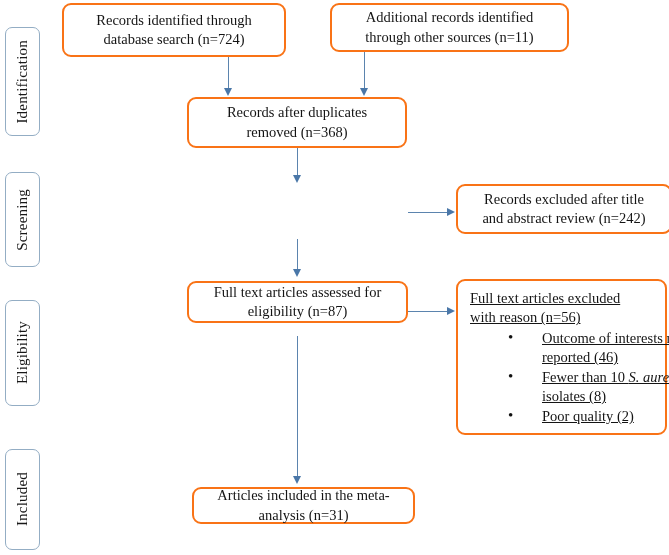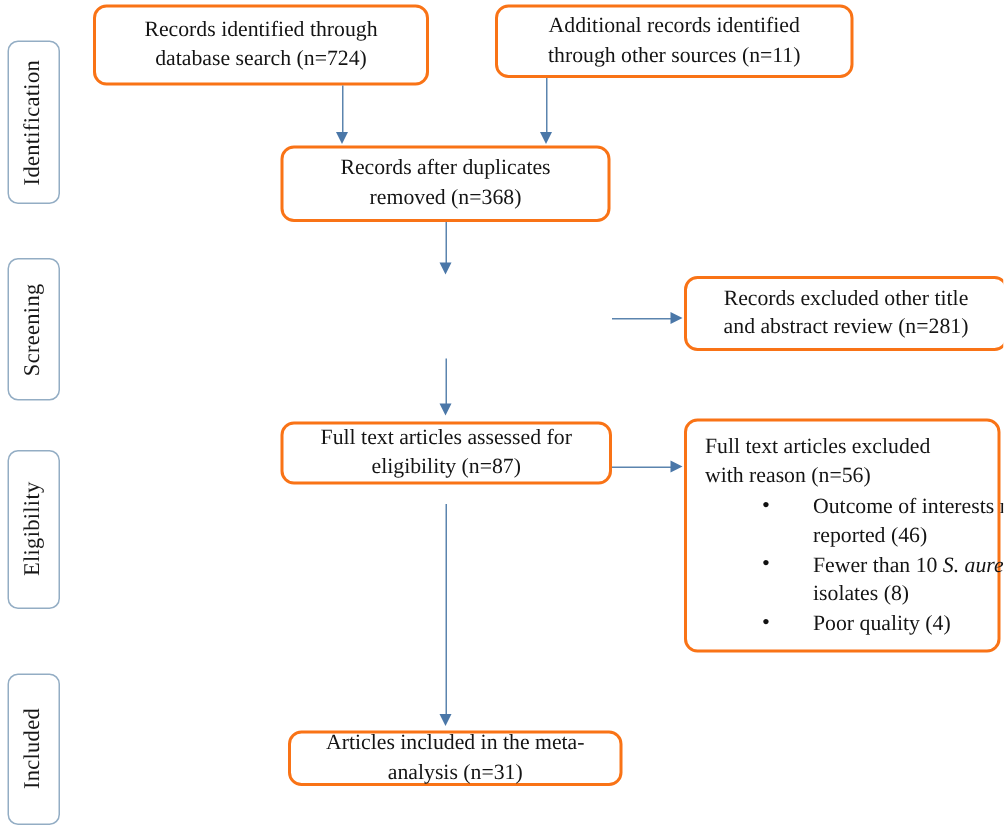--- a/index.html
+++ b/index.html
@@ -52,20 +52,21 @@
     line-height: 1.34;
     padding: 3px 8px;
     color: #141414;
   }
   .flow-box.align-left {
     text-align: left;
     align-items: flex-start;
     justify-content: flex-start;
     padding: 8px 8px 8px 12px;
     flex-direction: column;
+    text-decoration: underline;
   }
   .flow-box .headline {
     display: block;
     width: 100%;
   }
 
   
   ul.reasons {
     margin: 1px 0 0 0;
     padding: 0 0 0 38px;
@@ -165,22 +166,22 @@
       <span class="headline">removed (n=368)</span>
     </span>
   </div>
 
   <div class="vline" style="left:297px; top:148px; height:28px;"></div>
   <div class="arrow-down" style="left:292.5px; top:175px;"></div>
 
 
   <div class="flow-box" style="left:456px; top:184px; width:216px; height:50px;">
     <span>
-      <span class="headline">Records excluded other title</span>
-      <span class="headline">and abstract review (n=281)</span>
+      <span class="headline">Records excluded after title</span>
+      <span class="headline">and abstract review (n=242)</span>
     </span>
   </div>
 
   <div class="hline" style="left:408px; top:212px; width:40px;"></div>
   <div class="arrow-right" style="left:447px; top:207.5px;"></div>
 
   <div class="vline" style="left:297px; top:239px; height:32px;"></div>
   <div class="arrow-down" style="left:292.5px; top:269px;"></div>
 
   <div class="flow-box" style="left:187px; top:281px; width:221px; height:42px;">
@@ -194,21 +195,21 @@
     <span class="headline">Full text articles excluded</span>
     <span class="headline">with reason (n=56)</span>
     <ul class="reasons">
       <li>
         <span>Outcome of interests not reported (46)</span><span class="ital"></span><span></span>
       </li>
       <li>
         <span>Fewer than 10 </span><span class="ital">S. aureus</span><span> isolates (8)</span>
       </li>
       <li>
-        <span>Poor quality (4)</span><span class="ital"></span><span></span>
+        <span>Poor quality (2)</span><span class="ital"></span><span></span>
       </li>
     </ul>
   </div>
 
   <div class="hline" style="left:408px; top:311px; width:40px;"></div>
   <div class="arrow-right" style="left:447px; top:306.5px;"></div>
 
   <div class="vline" style="left:297px; top:336px; height:141px;"></div>
   <div class="arrow-down" style="left:292.5px; top:476px;"></div>
 

